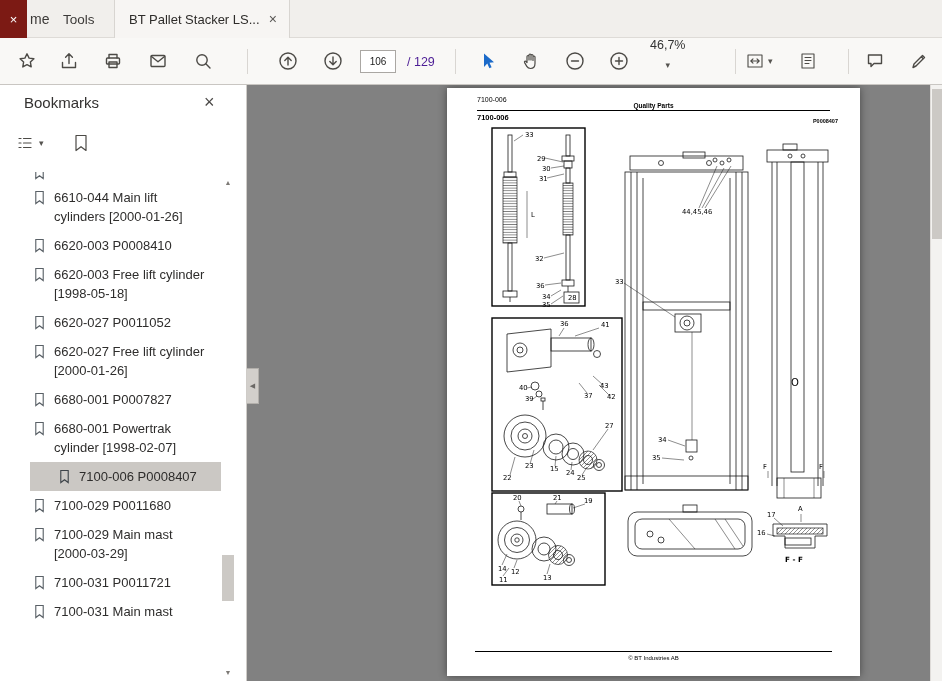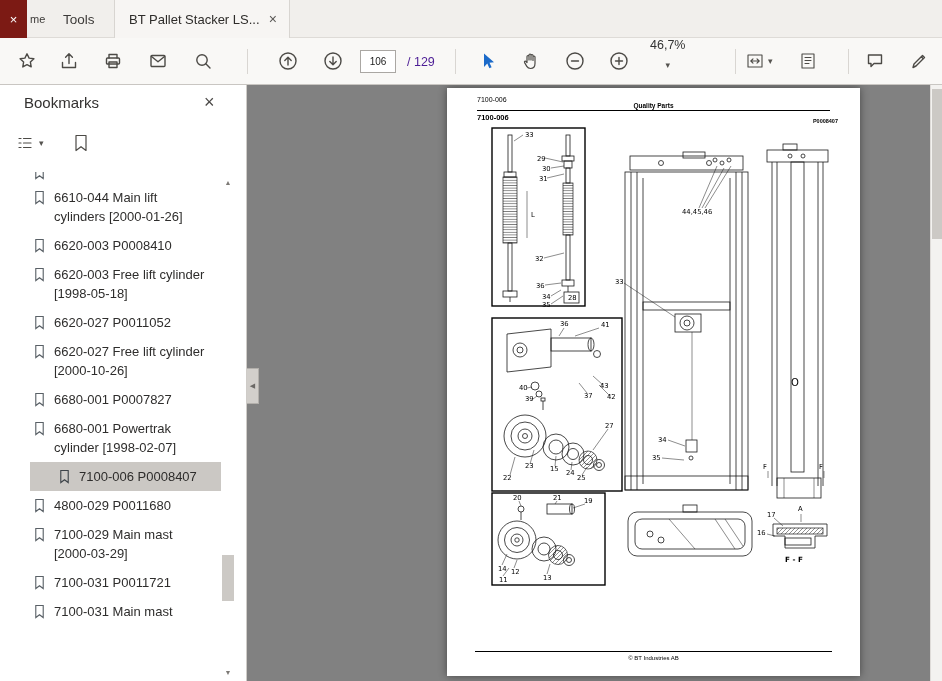--- a/index.html
+++ b/index.html
@@ -2,21 +2,21 @@
 <html><head>
 <meta charset="utf-8">
 <style>
   * { margin:0; padding:0; box-sizing:border-box; }
   html,body { width:942px; height:681px; overflow:hidden; }
   body { font-family:"Liberation Sans", sans-serif; background:#818181; position:relative; color:#333; }
 
   
   .tabbar { position:absolute; left:0; top:0; width:942px; height:38px; background:#f1efec; border-bottom:1px solid #dedbd7; z-index:20; }
   .red-box { position:absolute; left:0; top:0; width:27px; height:38px; background:#7c1a14; color:#fff; display:flex; align-items:center; justify-content:center; font-size:13px; cursor:default; }
-  .tab-home { position:absolute; left:30px; top:0; height:38px; display:flex; align-items:center; font-size:11px; color:#3c3a38; }
+  .tab-home { position:absolute; left:30px; top:0; height:38px; display:flex; align-items:center; font-size:14px; color:#3c3a38; }
   .tab-tools { position:absolute; left:49px; top:0; height:38px; padding:4px 14px; display:flex; align-items:center; font-size:13.5px; color:#3c3a38; }
   .tab-doc { position:absolute; left:114px; top:0; width:176px; height:38px; background:#f7f5f3; border-left:1px solid #d8d5d1; border-right:1px solid #d8d5d1; display:flex; align-items:center; padding:0 10px 0 14px; font-size:13px; color:#2e2c2a; }
   .tab-doc .tab-label { flex:1; white-space:nowrap; overflow:hidden; }
   .tab-doc .tab-close { font-size:14px; color:#5a5856; padding:0 2px; }
 
   
   .toolbar { position:absolute; left:0; top:38px; width:942px; height:47px; background:#f9f8f6; border-bottom:1px solid #c9c6c2; z-index:20; }
   .tb { position:absolute; top:50%; transform:translateY(-50%); color:#4c4a46; display:flex; align-items:center; justify-content:center; }
   .tb svg { display:block; }
   .tbsvg { stroke:#4c4a46; stroke-width:1.4; fill:none; stroke-linecap:round; stroke-linejoin:round; }
@@ -225,21 +225,21 @@
     <div class="bm-item">
       <svg class="bm-ic" width="13" height="15" viewBox="0 0 14 16">
           <path d="M3 1.5 h8 v13 l-4 -3 -4 3 z" fill="none" stroke="#596066" stroke-width="1.2"></path>
         </svg>
       <span class="bm-label">6620-027 P0011052</span>
     </div>
     <div class="bm-item">
       <svg class="bm-ic" width="13" height="15" viewBox="0 0 14 16">
           <path d="M3 1.5 h8 v13 l-4 -3 -4 3 z" fill="none" stroke="#596066" stroke-width="1.2"></path>
         </svg>
-      <span class="bm-label">6620-027 Free lift cylinder [2000-10-26]</span>
+      <span class="bm-label">6620-027 Free lift cylinder [2000-01-26]</span>
     </div>
     <div class="bm-item">
       <svg class="bm-ic" width="13" height="15" viewBox="0 0 14 16">
           <path d="M3 1.5 h8 v13 l-4 -3 -4 3 z" fill="none" stroke="#596066" stroke-width="1.2"></path>
         </svg>
       <span class="bm-label">6680-001 P0007827</span>
     </div>
     <div class="bm-item">
       <svg class="bm-ic" width="13" height="15" viewBox="0 0 14 16">
           <path d="M3 1.5 h8 v13 l-4 -3 -4 3 z" fill="none" stroke="#596066" stroke-width="1.2"></path>
@@ -249,21 +249,21 @@
     <div class="bm-item selected">
       <svg class="bm-ic" width="13" height="15" viewBox="0 0 14 16">
           <path d="M3 1.5 h8 v13 l-4 -3 -4 3 z" fill="none" stroke="#3e4449" stroke-width="1.2"></path>
         </svg>
       <span class="bm-label">7100-006 P0008407</span>
     </div>
     <div class="bm-item">
       <svg class="bm-ic" width="13" height="15" viewBox="0 0 14 16">
           <path d="M3 1.5 h8 v13 l-4 -3 -4 3 z" fill="none" stroke="#596066" stroke-width="1.2"></path>
         </svg>
-      <span class="bm-label">4800-029 P0011680</span>
+      <span class="bm-label">7100-029 P0011680</span>
     </div>
     <div class="bm-item">
       <svg class="bm-ic" width="13" height="15" viewBox="0 0 14 16">
           <path d="M3 1.5 h8 v13 l-4 -3 -4 3 z" fill="none" stroke="#596066" stroke-width="1.2"></path>
         </svg>
       <span class="bm-label">7100-029 Main mast [2000-03-29]</span>
     </div>
     <div class="bm-item">
       <svg class="bm-ic" width="13" height="15" viewBox="0 0 14 16">
           <path d="M3 1.5 h8 v13 l-4 -3 -4 3 z" fill="none" stroke="#596066" stroke-width="1.2"></path>

